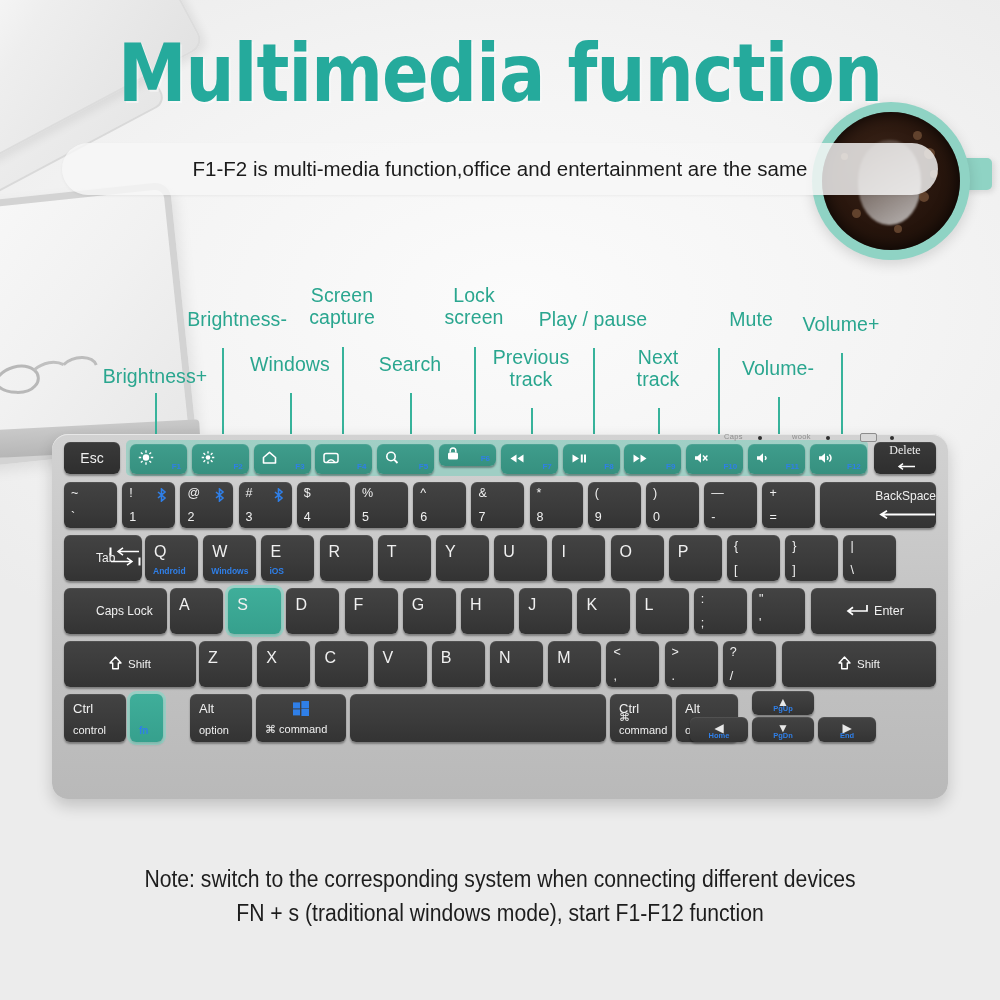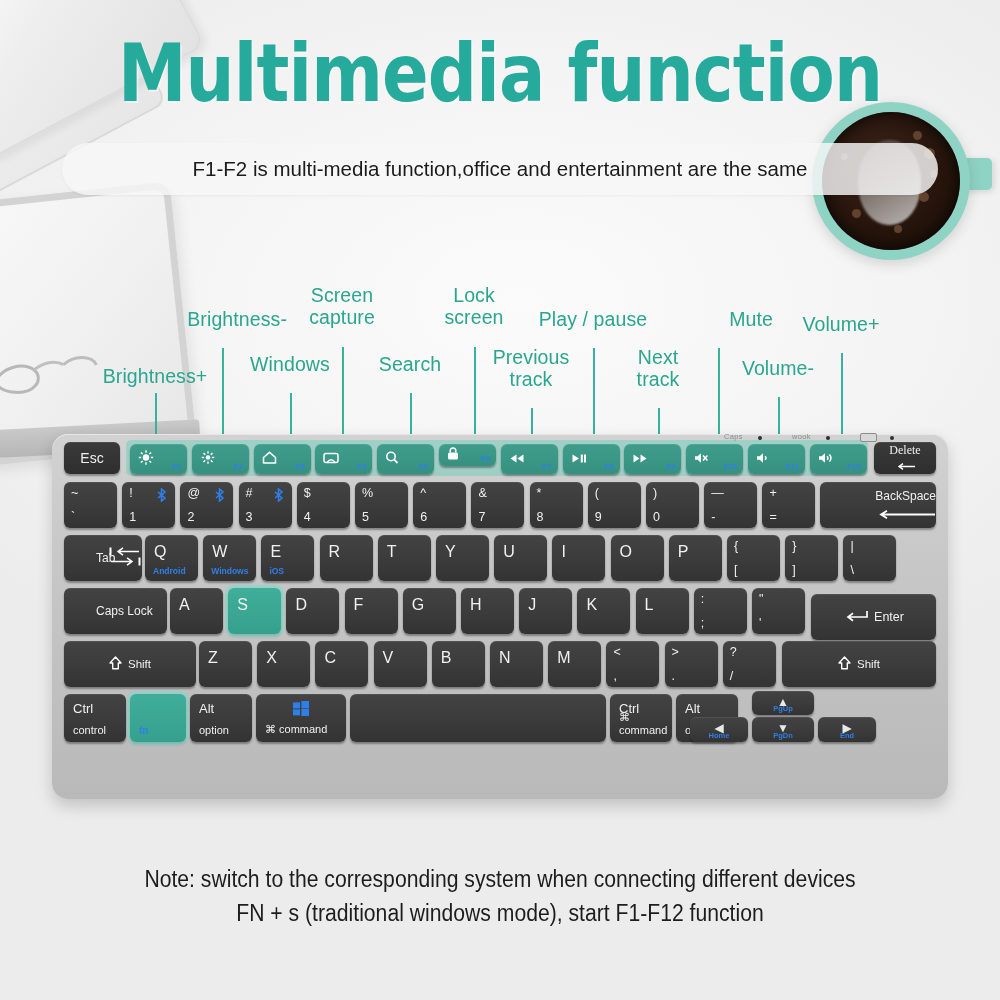--- a/index.html
+++ b/index.html
@@ -432,21 +432,21 @@
           <span style="position: absolute; left: 9px; top: 8px; font-size: 16px;">L</span>
         </div>
         <div class="key" style="left: 641.8px; top: 154px; width: 53px; height: 46px;">
           <span class="tl">:</span>
           <span class="bl">;</span>
         </div>
         <div class="key" style="left: 700px; top: 154px; width: 53px; height: 46px;">
           <span class="tl">"</span>
           <span class="bl">'</span>
         </div>
-        <div class="key" style="left: 759px; top: 154px; width: 125px; height: 46px; margin-top: 6px;">
+        <div class="key" style="left: 759px; top: 154px; width: 125px; height: 46px;">
           <div style="position: absolute; inset: 0px; display: flex; align-items: center; justify-content: center; gap: 5px;">
             <span><svg width="26" height="12" viewBox="0 0 26 12">
                 <path d="M24 1 V7 H5 M10 3.2 L5 7 L10 10.8" stroke="#fff" stroke-width="1.7" fill="none"></path>
               </svg></span>
             <span style="font-size: 12.5px;">Enter</span>
           </div>
         </div>
         <div class="key" style="left: 12px; top: 207px; width: 132px; height: 46px;">
           <div style="position: absolute; inset: 0px; display: flex; align-items: center; justify-content: center; gap: 6px;">
             <span><svg width="13" height="14" viewBox="0 0 13 14">
@@ -493,21 +493,21 @@
             <span><svg width="13" height="14" viewBox="0 0 13 14">
                 <path d="M6.5 1 L12 7 H9.3 V12.8 H3.7 V7 H1 Z" fill="none" stroke="#fff" stroke-width="1.4" stroke-linejoin="round"></path>
               </svg></span>
             <span style="font-size: 11.5px;">Shift</span>
           </div>
         </div>
         <div class="key" style="left: 12px; top: 260px; width: 62px; height: 48px;">
           <span style="position: absolute; left: 9px; top: 7px; font-size: 13px;">Ctrl</span>
           <span style="position: absolute; left: 9px; bottom: 6px; font-size: 11px;">control</span>
         </div>
-        <div class="key hl" style="left: 78px; top: 260px; width: 56px; height: 48px;">
+        <div class="key hl" style="left: 78px; top: 260px; width: 33px; height: 48px;">
           <span style="position: absolute; left: 9px; bottom: 6px; color: rgb(47, 127, 232); font-size: 10px; font-weight: bold;">fn</span>
         </div>
         <div class="key" style="left: 138px; top: 260px; width: 62px; height: 48px;">
           <span style="position: absolute; left: 9px; top: 7px; font-size: 13px;">Alt</span>
           <span style="position: absolute; left: 9px; bottom: 6px; font-size: 11px;">option</span>
         </div>
         <div class="key" style="left: 204px; top: 260px; width: 90px; height: 48px;">
           <span style="position: absolute; left: 50%; transform: translateX(-50%); top: 7px;"><svg width="16" height="15" viewBox="0 0 16 15">
               <rect x="0" y="1.4" width="7" height="6" fill="#2f7fe8"></rect>
               <rect x="8.4" y="0" width="7.6" height="7.4" fill="#2f7fe8"></rect>

